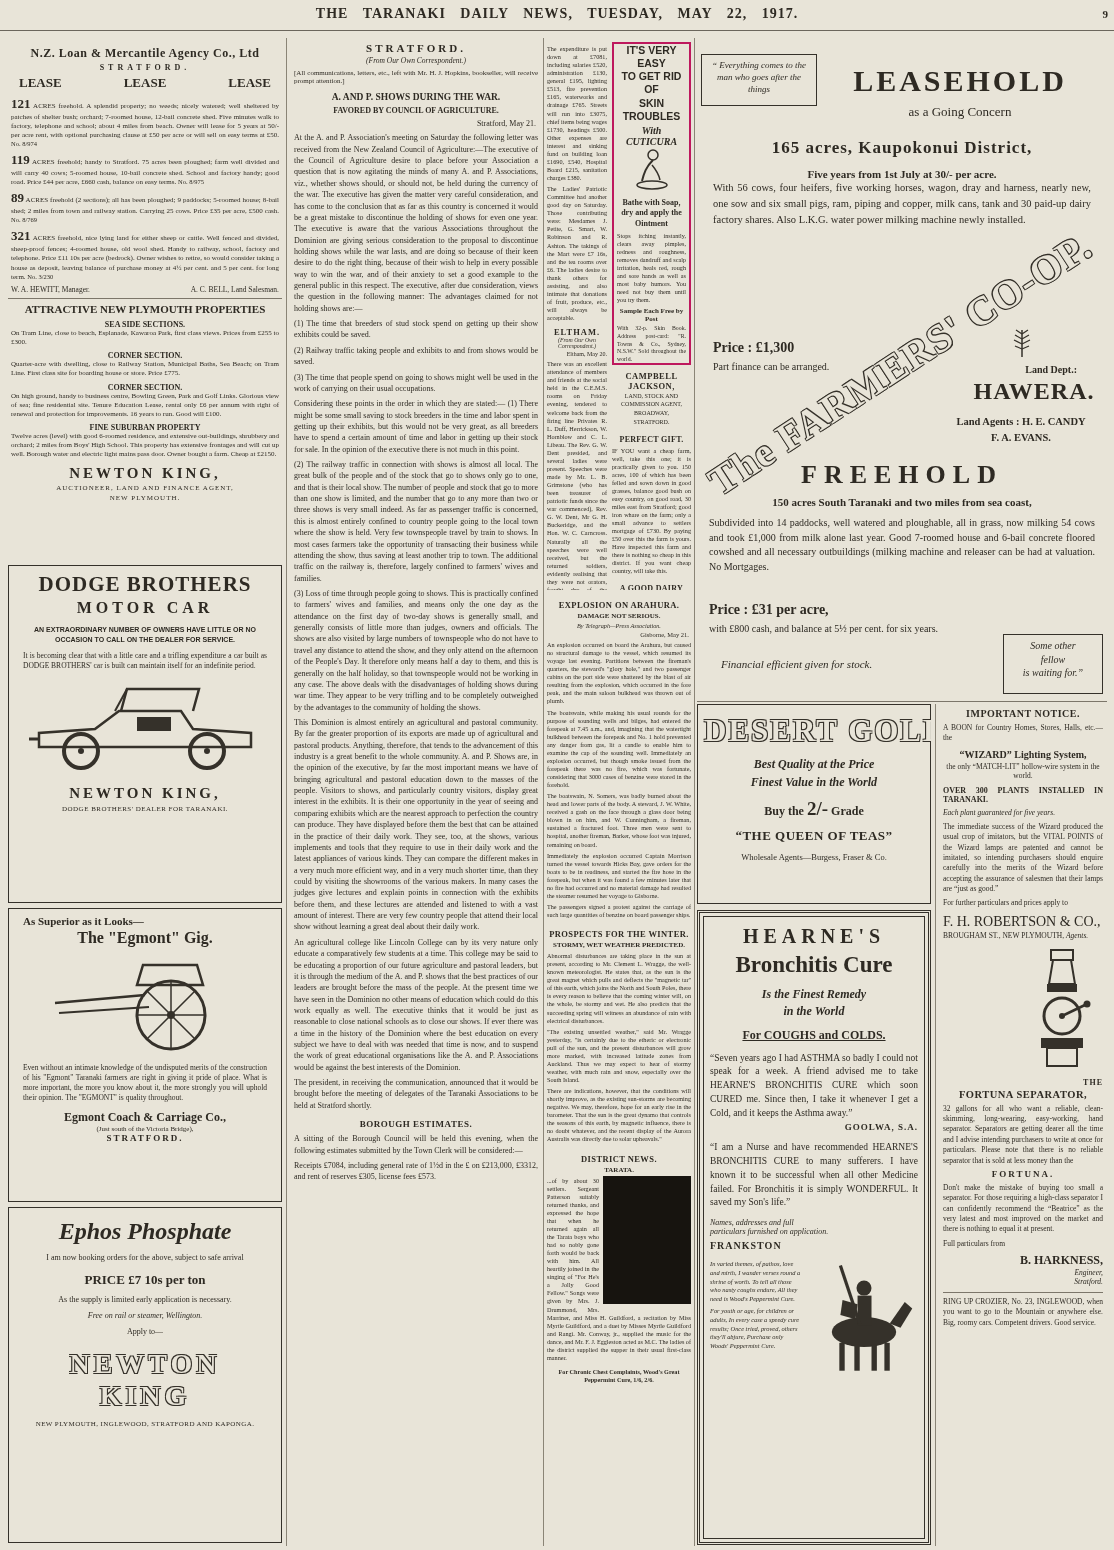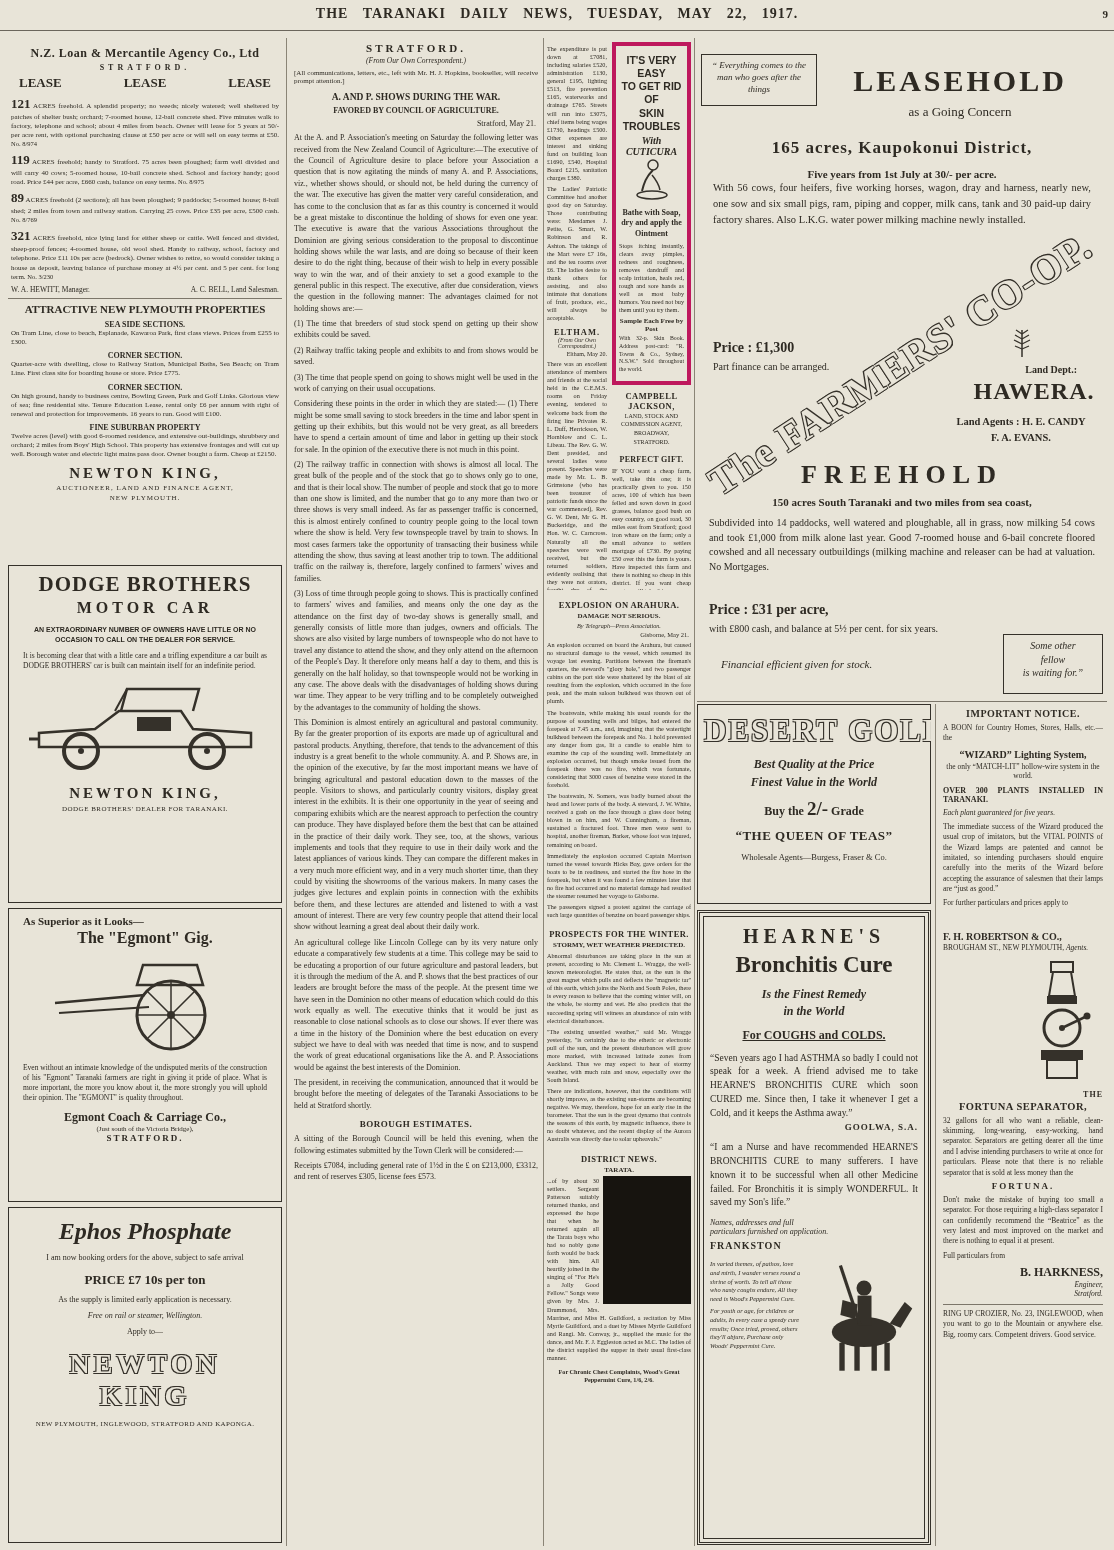--- a/index.html
+++ b/index.html
@@ -86,21 +86,21 @@
   #col2 .h2 { font-size:8px; font-weight:bold; text-align:center; margin-top:3px; }
   #col2 .pd { font-size:8px; text-align:right; margin:4px 2px; }
   #col2 .bh { font-size:9px; font-weight:bold; text-align:center; margin-top:8px; letter-spacing:.5px; }
   
   .col3-top { display:flex; gap:5px; height:548px; overflow:hidden; }
   .col3-left { width:60px; overflow:hidden; }
   .col3-right { width:79px; overflow:hidden; }
   .eltham-h { font-size:8.5px; font-weight:bold; text-align:center; letter-spacing:1px; margin-top:5px; }
   .eltham-sub { font-size:5.8px; font-style:italic; text-align:center; }
   .eltham-date { font-size:6px; text-align:right; margin:2px 0; }
-  .cuticura { border:4px solid #be185d; padding:8px 3px; }
+  .cuticura { border:2px solid #be185d; padding:0 3px; }
   .cuticura .h { font-size:10.5px; font-weight:bold; text-align:center; line-height:1.25; font-family:"Liberation Sans",sans-serif; }
   .cuticura .withline { font-size:10px; font-weight:bold; font-style:italic; text-align:center; margin-top:2px; }
   .cuticura .bathe { font-size:8px; font-weight:bold; text-align:center; margin:3px 0; line-height:1.3; }
   .cuticura .bodyline { font-size:6.2px; text-align:justify; line-height:1.3; }
   .cuticura .sample { font-size:7px; font-weight:bold; text-align:center; margin-top:3px; }
   .cuticura .post { font-size:5.8px; text-align:justify; line-height:1.3; margin-top:2px; }
   .jackson { margin-top:6px; text-align:center; }
   .jackson .n { font-size:8.5px; font-weight:bold; letter-spacing:.5px; }
   .jackson .r { font-size:6px; margin-top:1px; line-height:1.35; }
   .subhead3 { font-size:8px; font-weight:bold; text-align:center; margin-top:8px; letter-spacing:.3px; }
@@ -162,21 +162,21 @@
   .h-bottom { display:flex; margin-top:6px; }
   .h-poem { width:96px; font-size:6.4px; font-style:italic; line-height:1.35; }
   .h-poem p { margin-bottom:4px; }
   
   #col5b { padding:4px 4px; }
   #c5-nh { font-size:10px; font-weight:bold; text-align:center; letter-spacing:.5px; }
   .c5-t { font-size:7.5px; text-align:justify; line-height:1.38; margin-top:4px; }
   #c5-wizard { font-size:10px; font-weight:bold; text-align:center; margin-top:5px; }
   #c5-wsub { font-size:7.5px; text-align:center; margin-top:2px; }
   #c5-plants { font-size:8px; font-weight:bold; text-align:justify; margin-top:6px; }
-  #c5-firm { font-size:10px; font-weight:bold; margin-top:22px; }
+  #c5-firm { font-size:14px; font-weight:normal; margin-top:5px; }
   #c5-addr { font-size:7.5px; margin-top:1px; }
   .c5-machine { text-align:right; margin:4px 2px 0 0; }
   #c5-the { font-size:8px; font-weight:bold; text-align:right; margin-top:2px; letter-spacing:1px; }
   #c5-fh { font-size:10.5px; font-weight:bold; text-align:center; margin-top:2px; letter-spacing:.5px; }
   #c5-fortuna { font-size:9px; font-weight:bold; text-align:center; margin-top:3px; letter-spacing:2px; }
   .c5-sig { text-align:right; margin-top:4px; }
   #c5-hark { font-size:12px; font-weight:bold; }
   .c5-sigline { font-size:7.5px; font-style:italic; }
   #c5-crozier { border-top:1px solid #7c766a; margin-top:6px; padding-top:4px; }
   svg .ink { fill:#35312a; } svg .ink-s { stroke:#35312a; fill:none; }

